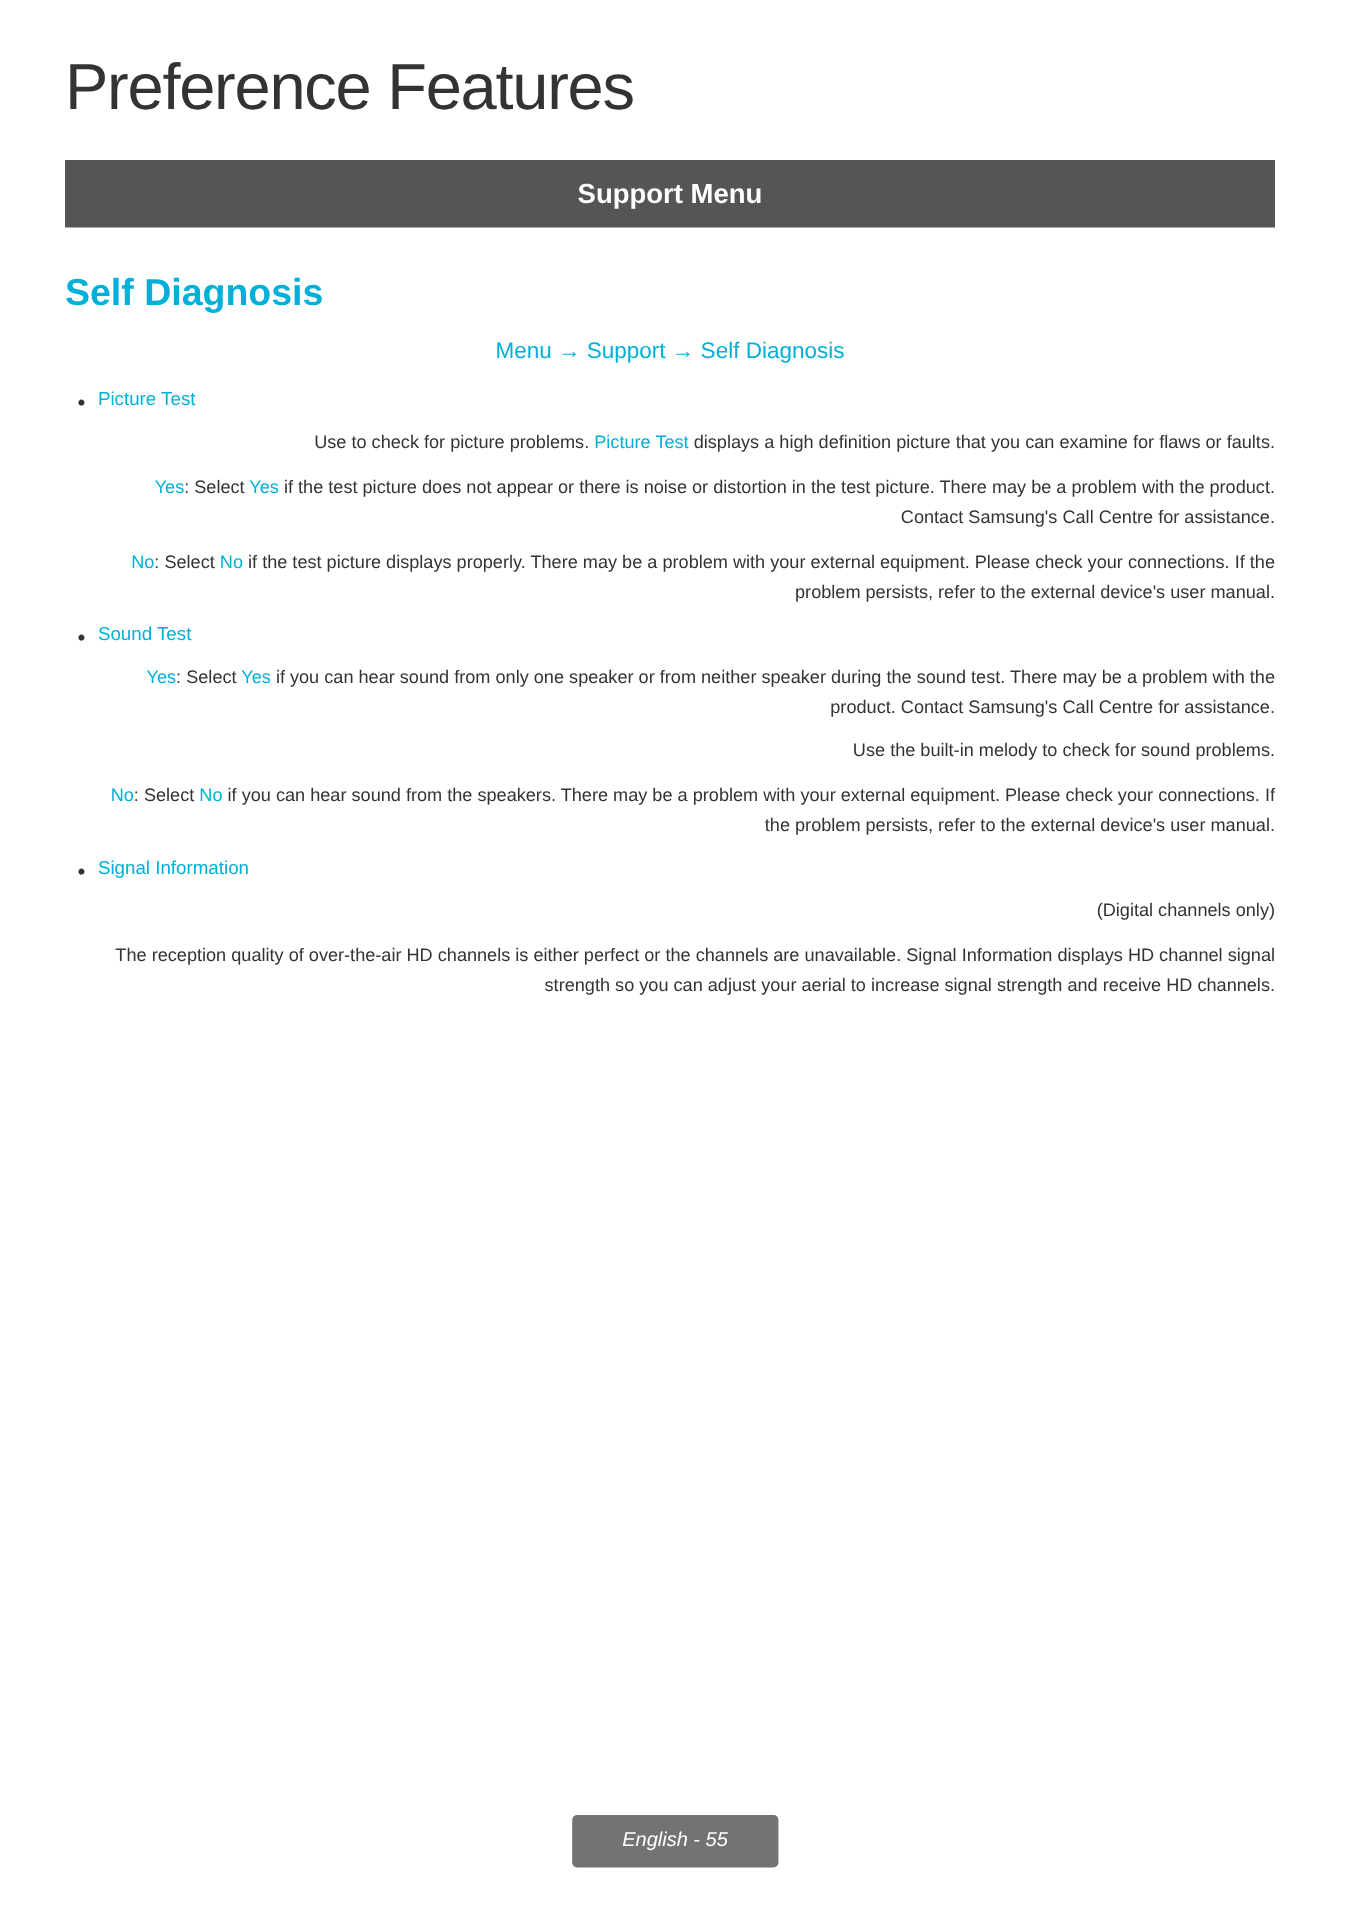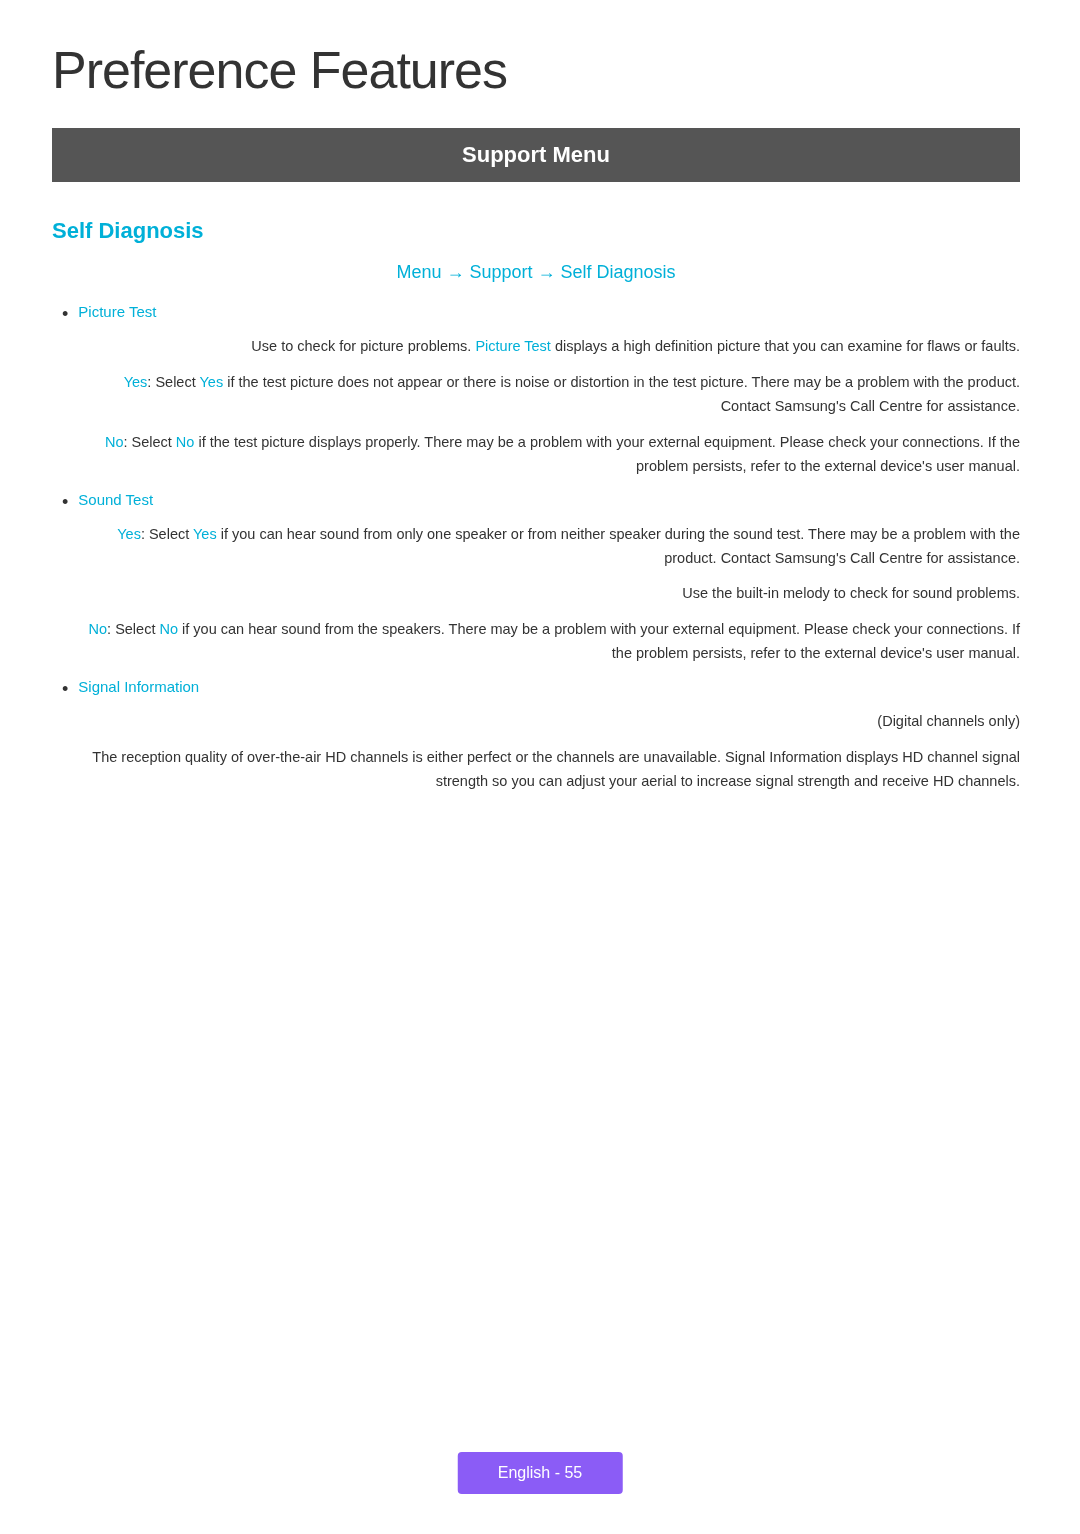--- a/index.html
+++ b/index.html
@@ -33,21 +33,21 @@
       background: #555555;
       color: #ffffff;
       text-align: center;
       padding: 14px 20px;
       font-size: 22px;
       font-weight: bold;
       margin-bottom: 36px;
     }
 
     .section-title {
-      font-size: 22px;
+      font-size: 30px;
       font-weight: bold;
       color: #00b0d8;
       margin-bottom: 18px;
     }
 
     .breadcrumb {
       font-size: 18px;
       color: #00b0d8;
       margin-bottom: 20px;
       text-align: center;
@@ -103,26 +103,27 @@
 
     .section-group {
       margin-bottom: 8px;
     }
 
     .footer-bar {
       position: absolute;
       bottom: 40px;
       left: 50%;
       transform: translateX(-50%);
-      background: #8b5cf6;
+      background: #737373;
       color: #ffffff;
       padding: 12px 40px;
       font-size: 16px;
       border-radius: 4px;
       white-space: nowrap;
+      font-style: italic;
     }
   </style>
 </head>
 <body>
 
 <div class="page-container">
 
   <h1 class="page-title">Preference Features</h1>
 
   <div class="support-menu-bar">

